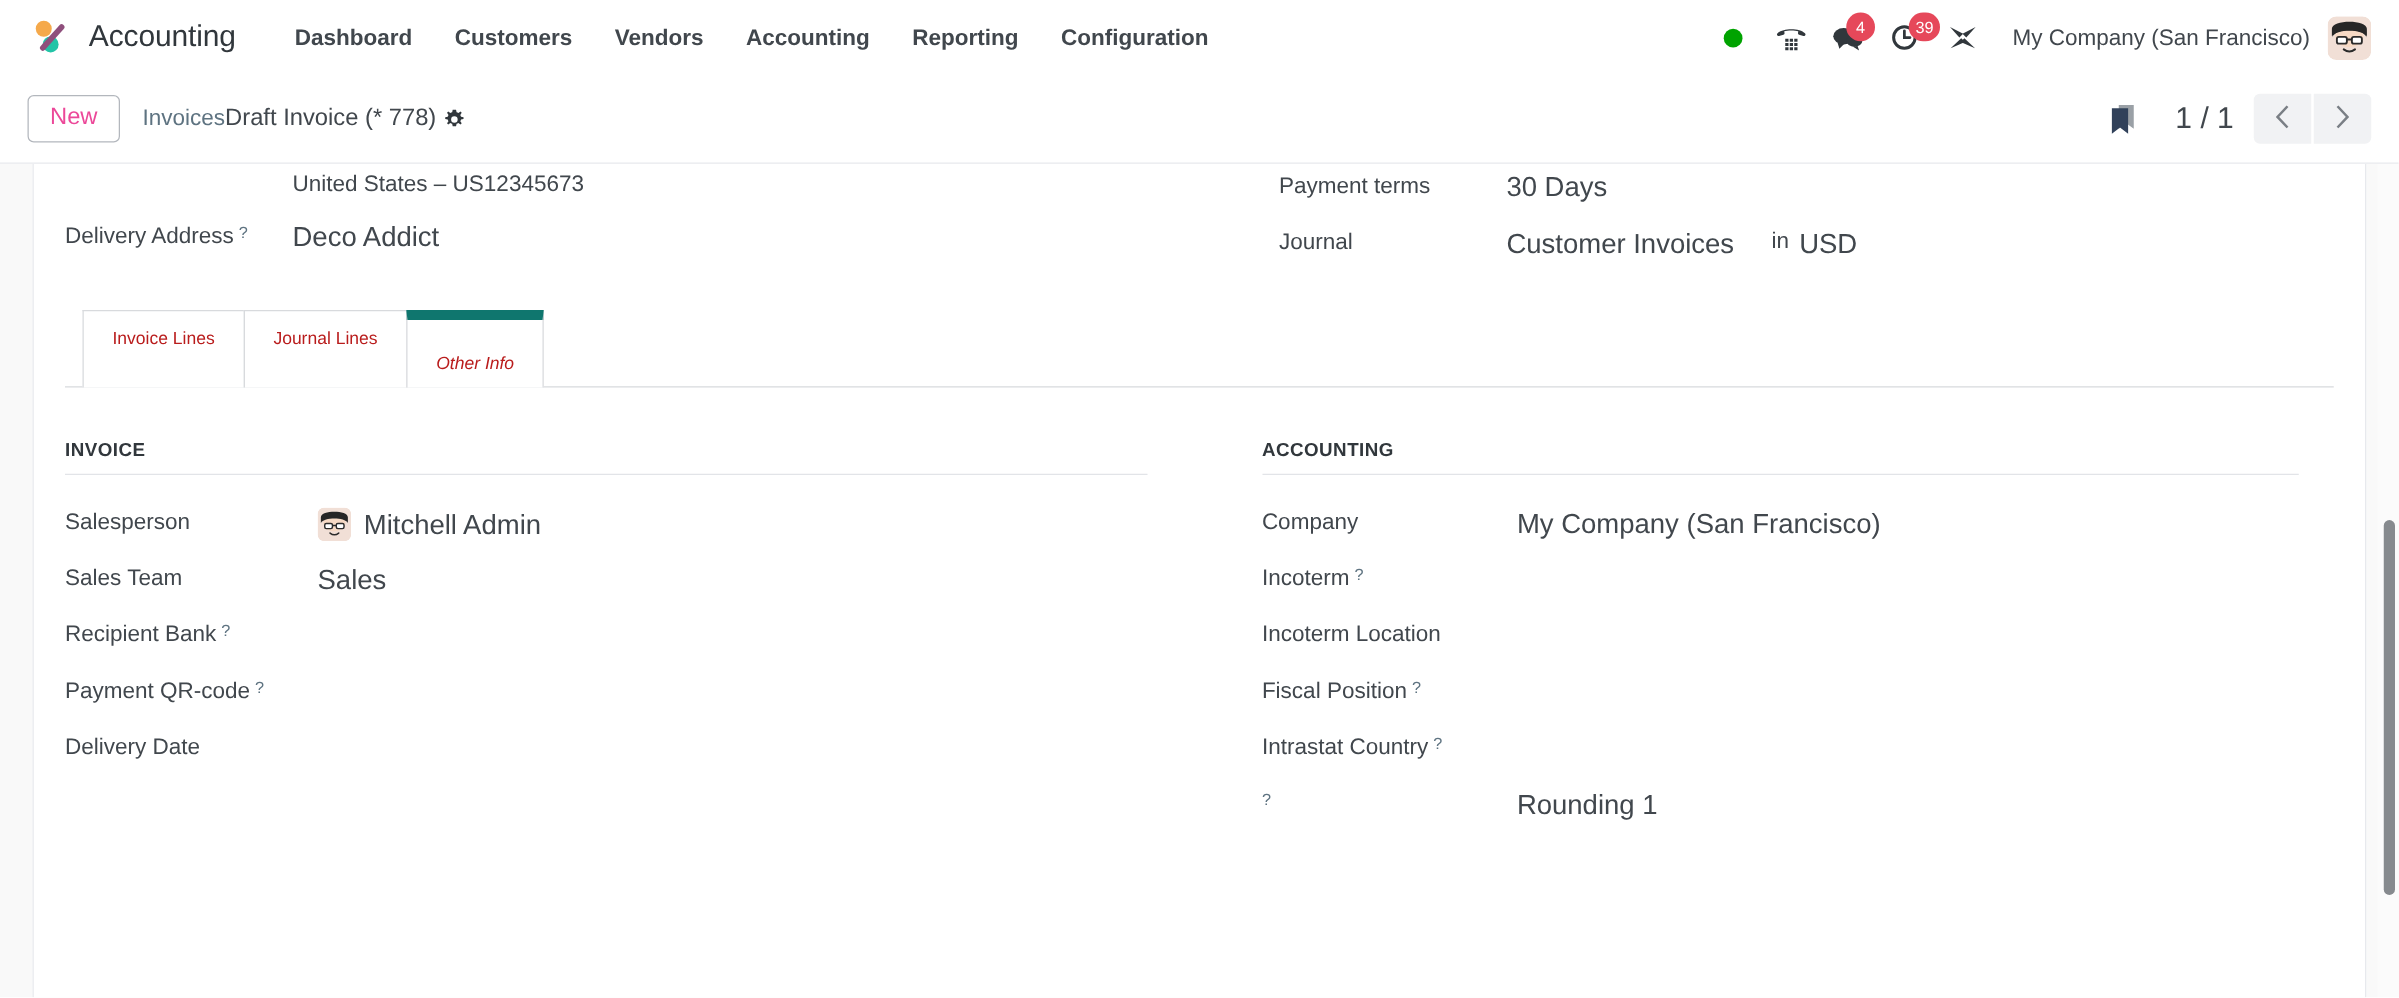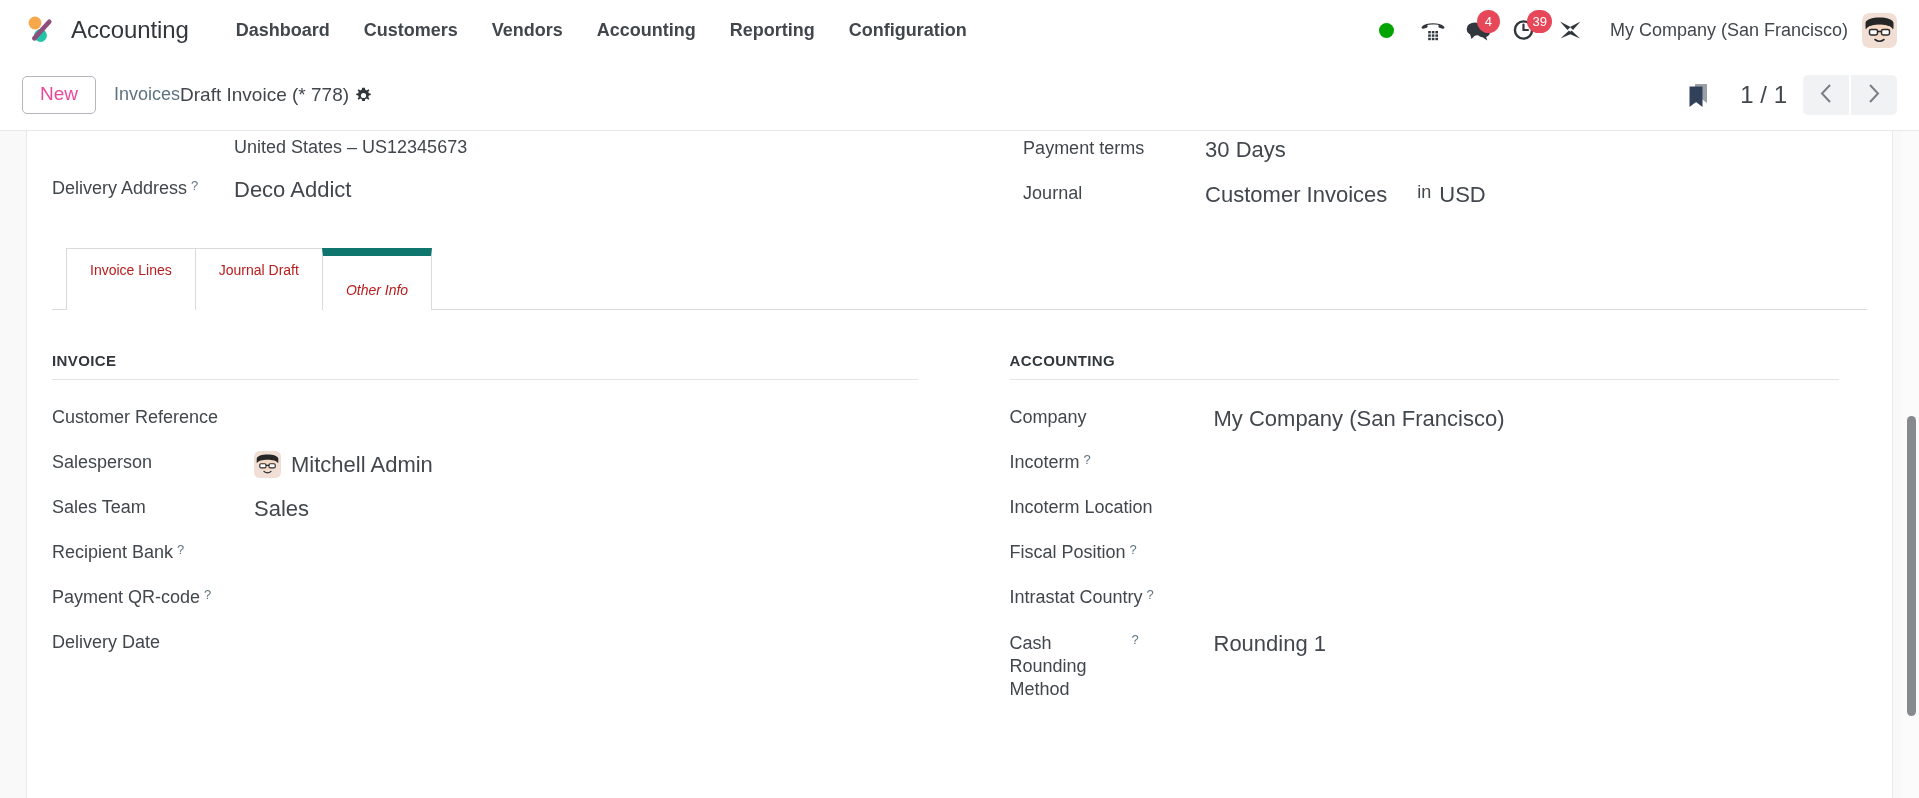--- a/index.html
+++ b/index.html
@@ -417,33 +417,29 @@
           <span class="field-label">Journal</span>
           <span class="field-value link">Customer Invoices</span>
           <span class="inline-sep">in</span>
           <span class="field-value link">USD</span>
         </div>
       </div>
     </div>
 
     <div class="notebook">
       <span class="tab">Invoice Lines</span>
-      <span class="tab">Journal Draft</span>
+      <span class="tab">Journal Lines</span>
       <span class="tab active">Other Info</span>
     </div>
 
     <div class="tab-body">
 
       <div class="tab-col">
         <div class="group-title">INVOICE</div>
 
-        <div class="tab-field">
-          <span class="field-label">Customer Reference</span>
-          <span class="field-value"></span>
-        </div>
 
         <div class="tab-field">
           <span class="field-label">Salesperson</span>
           <span class="field-value">
             <span class="avatar-sm">
               <svg width="27" height="27" viewBox="0 0 35 35">
                 <rect width="35" height="35" rx="7" fill="#f1dfd6"></rect>
                 <path d="M6 15 C6 28 29 28 29 15 C29 10 6 10 6 15 Z" fill="#f6d9c4"></path>
                 <path d="M3.5 16 L3.5 10 C3.5 2.5 31.5 2.5 31.5 10 L31.5 16 C28 10 7 10 3.5 16 Z" fill="#262626"></path>
                 <rect x="7.5" y="16.5" width="8" height="5.4" rx="1.6" fill="#fff" stroke="#2b2b2b" stroke-width="1.5"></rect>
@@ -515,21 +511,20 @@
         <div class="tab-field">
           <span class="field-label">
             <span>Intrastat Country</span>
             <span class="tip">?</span>
           </span>
           <span class="field-value"></span>
         </div>
 
         <div class="tab-field">
           <span class="field-label label-2line">
-            <span style="display:inline;max-width:118px;">Cash Rounding Method</span>
             <span class="tip">?</span>
           </span>
           <span class="field-value">Rounding 1</span>
         </div>
       </div>
     </div>
   </div>
 
   <div class="scrollbar-track">
     <div class="scrollbar-thumb"></div>

